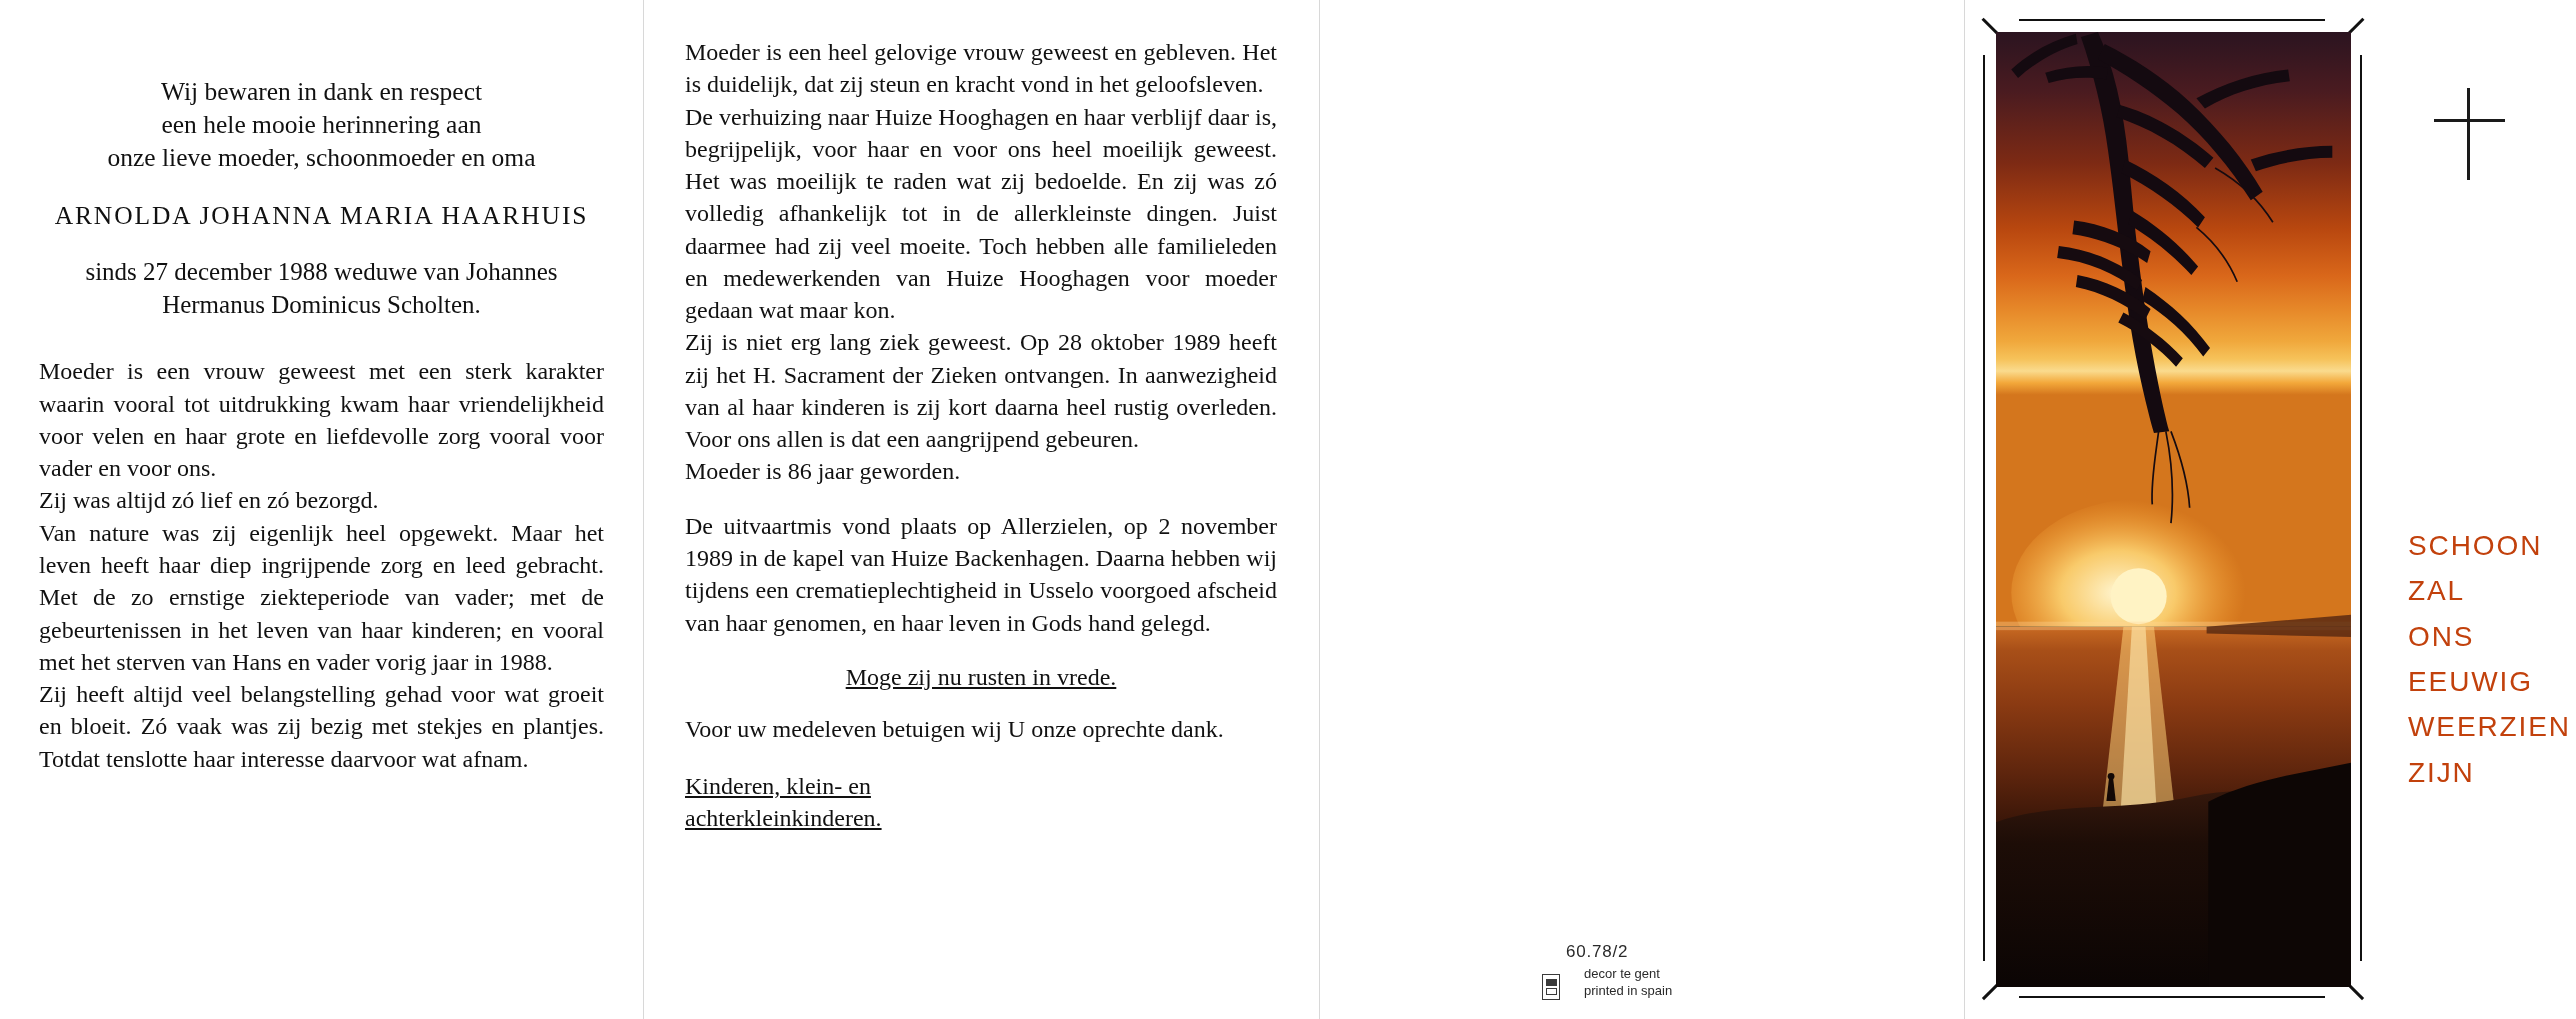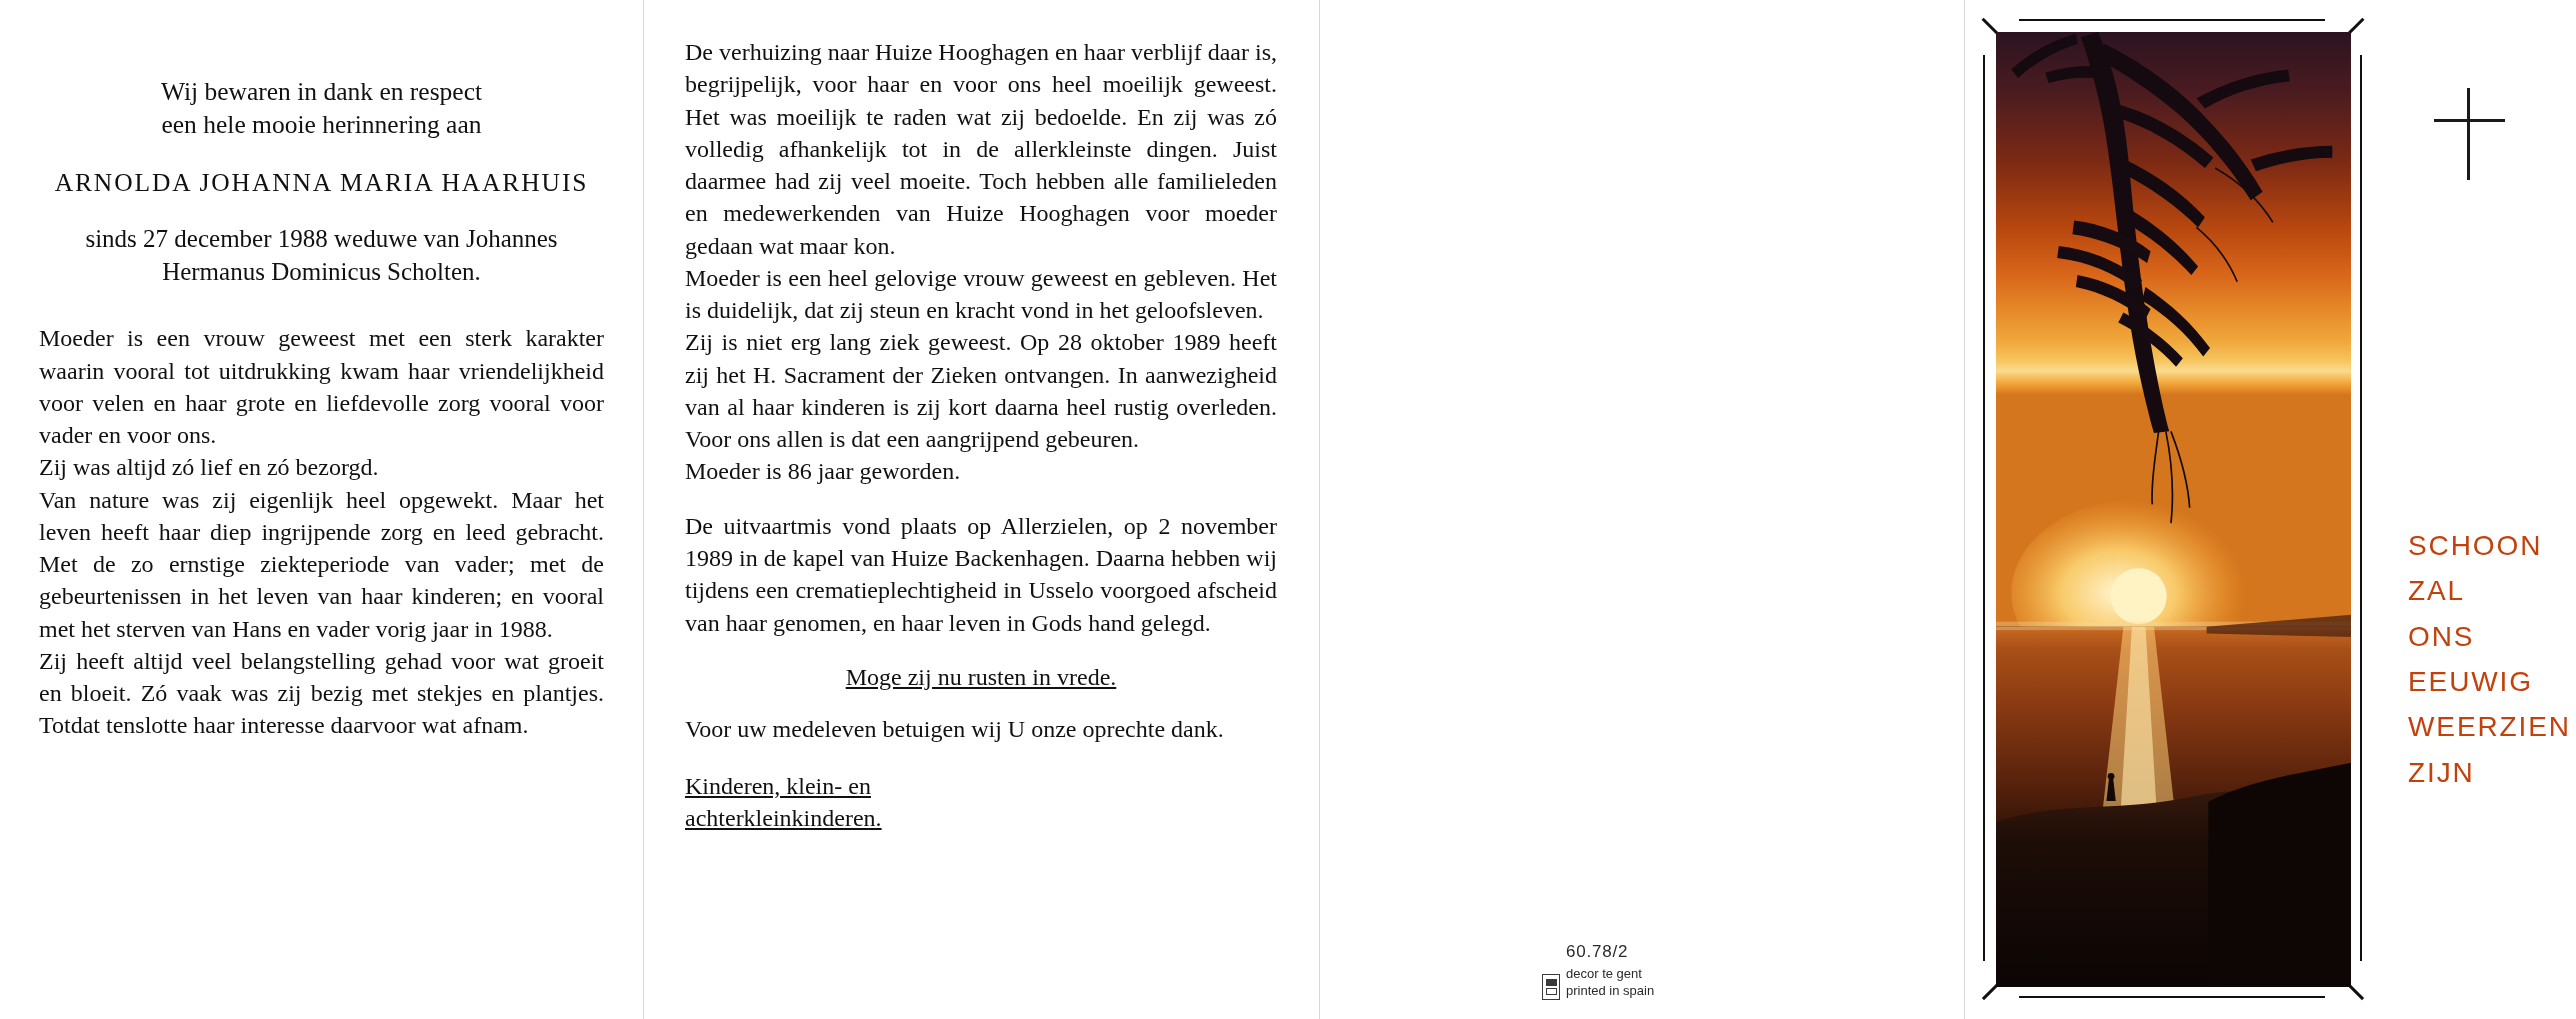--- a/index.html
+++ b/index.html
@@ -111,21 +111,21 @@
   }
   .printer-code {
     font-size: 17px;
     letter-spacing: 0.8px;
     margin-left: 24px;
     margin-bottom: 4.2px;
   }
   .printer-row {
     display: flex;
     align-items: flex-end;
-    gap: 6px;
+    gap: 24px;
   }
   .printer-glyph {
     width: 18px;
     height: 25.5px;
     border: 1.3px solid #3a3a3a;
     position: relative;
     box-sizing: border-box;
     flex: none;
   }
   .printer-glyph::before {
@@ -232,41 +232,42 @@
 <div class="card">
 
   <div class="fold f1"></div>
   <div class="fold f2"></div>
   <div class="fold f3"></div>
 
   <div class="panel panel-left">
     <div class="centered-block">
       <span class="ln">Wij bewaren in dank en respect</span>
       <span class="ln">een hele mooie herinnering aan</span>
+      <span class="ln">onze lieve moeder, schoonmoeder en oma</span>
     </div>
 
     <div class="name-line">ARNOLDA JOHANNA MARIA HAARHUIS</div>
 
     <div class="widow-block">
       <span class="ln">sinds 27 december 1988 weduwe van</span>
       <span class="ln">Johannes Hermanus Dominicus Scholten.</span>
     </div>
 
     <div class="body-text">
         <p>Moeder is een vrouw geweest met een sterk karakter waarin vooral tot uitdrukking kwam haar vriendelijkheid voor velen en haar grote en liefdevolle zorg vooral voor vader en voor ons.</p>
         <p>Zij was altijd zó lief en zó bezorgd.</p>
         <p>Van nature was zij eigenlijk heel opgewekt. Maar het leven heeft haar diep ingrijpende zorg en leed gebracht. Met de zo ernstige ziekteperiode van vader; met de gebeurtenissen in het leven van haar kinderen; en vooral met het sterven van Hans en vader vorig jaar in 1988.</p>
         <p>Zij heeft altijd veel belangstelling gehad voor wat groeit en bloeit. Zó vaak was zij bezig met stekjes en plantjes. Totdat tenslotte haar interesse daarvoor wat afnam.</p>
       </div>
   </div>
 
   <div class="panel panel-mid">
     <div class="body-text">
+        <p>Moeder is een heel gelovige vrouw geweest en gebleven. Het is duidelijk, dat zij steun en kracht vond in het geloofsleven.</p>
         <p>De verhuizing naar Huize Hooghagen en haar verblijf daar is, begrijpelijk, voor haar en voor ons heel moeilijk geweest. Het was moeilijk te raden wat zij bedoelde. En zij was zó volledig afhankelijk tot in de allerkleinste dingen. Juist daarmee had zij veel moeite. Toch hebben alle familieleden en medewerkenden van Huize Hooghagen voor moeder gedaan wat maar kon.</p>
-        <p>Moeder is een heel gelovige vrouw geweest en gebleven. Het is duidelijk, dat zij steun en kracht vond in het geloofsleven.</p>
         <p>Zij is niet erg lang ziek geweest. Op 28 oktober 1989 heeft zij het H. Sacrament der Zieken ontvangen.  In aanwezigheid van al haar kinderen is zij kort daarna heel rustig overleden. Voor ons allen is dat een aangrijpend gebeuren.</p>
         <p>Moeder is 86 jaar geworden.</p>
       </div>
     <div class="mid-gap"></div>
     <div class="body-text">
         <p>De uitvaartmis vond plaats op Allerzielen, op 2 november 1989 in de kapel van Huize Backenhagen. Daarna hebben wij tijdens een crematieplechtigheid in Usselo voorgoed afscheid van haar genomen, en haar leven in Gods hand gelegd.</p>
       </div>
     <div class="center-line">Moge zij nu rusten in vrede.</div>
     <div class="body-text">
         <p>Voor uw medeleven betuigen wij U onze oprechte dank.</p>

